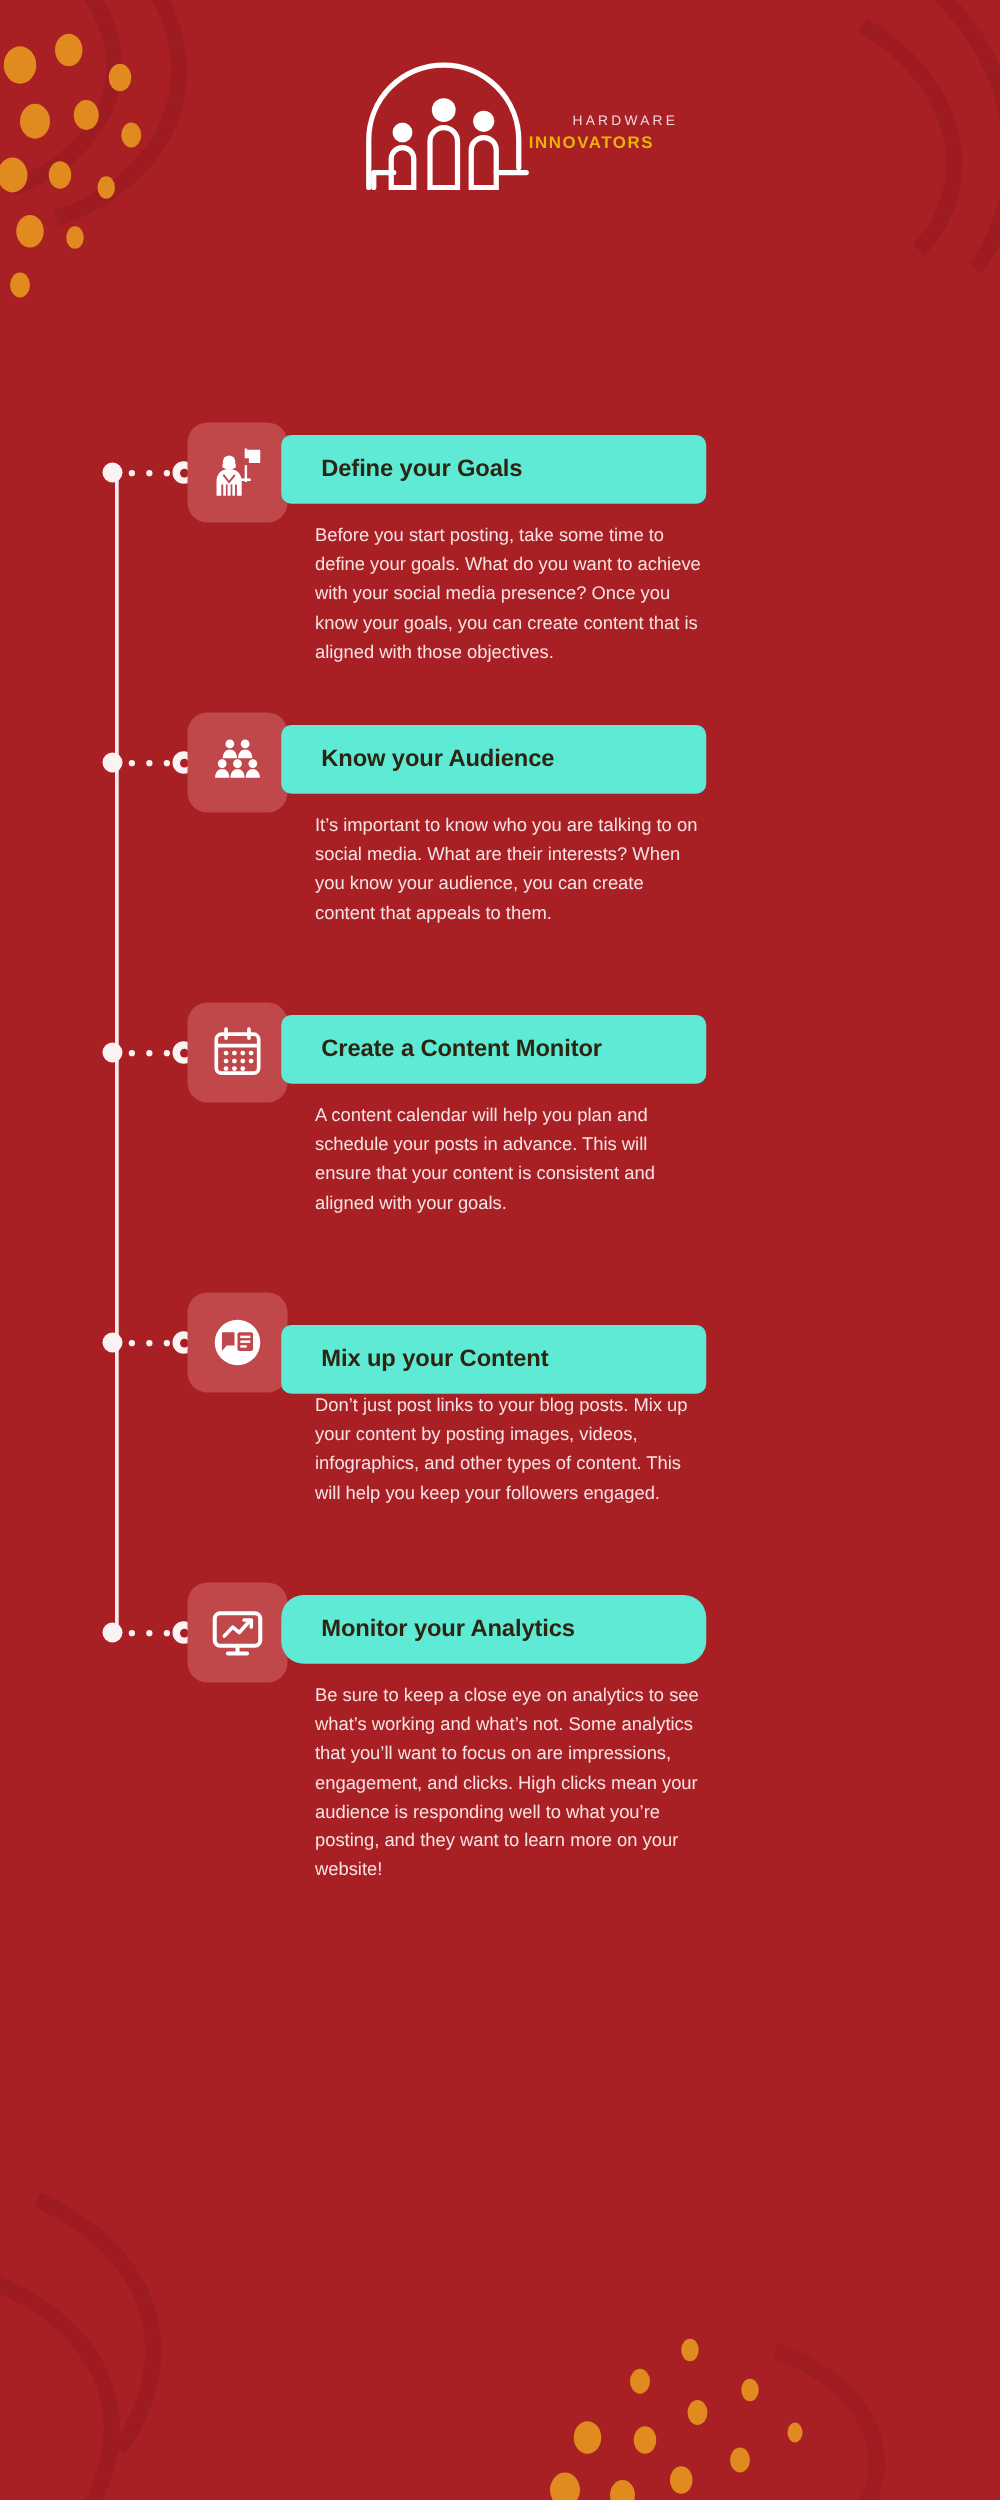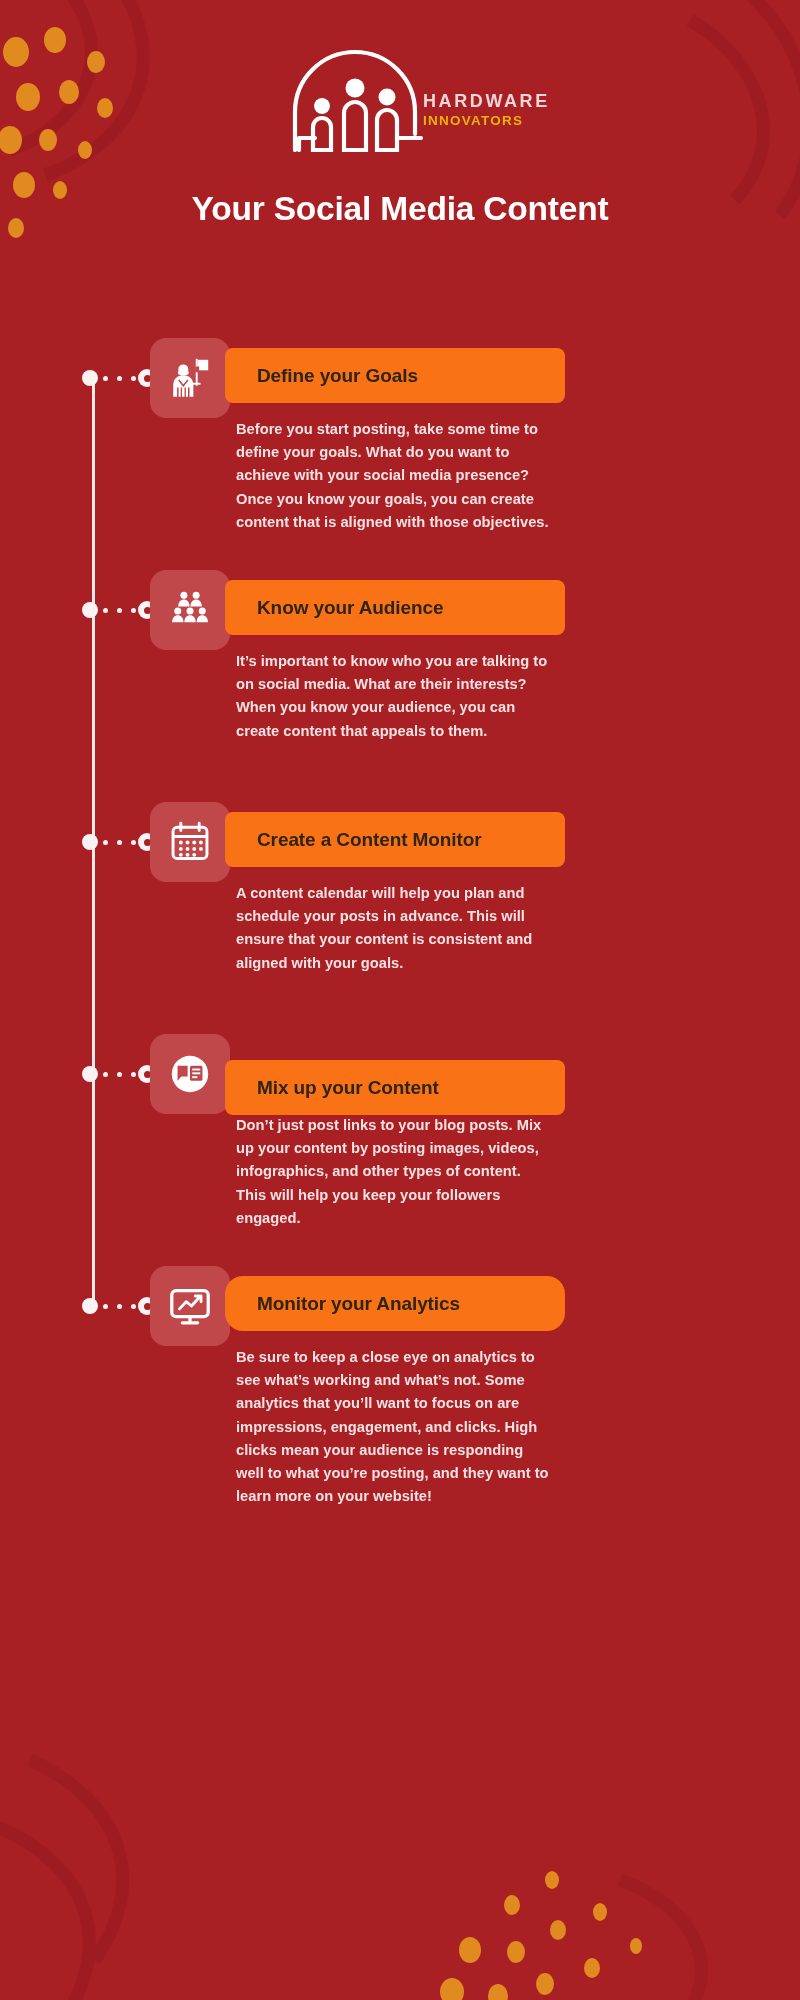--- a/index.html
+++ b/index.html
@@ -12,21 +12,21 @@
 
   
   #bg-decor { position:absolute; inset:0; z-index:0; pointer-events:none; }
 
   
   #logo-block { position:absolute; left:0; top:34px; width:800px; height:122px; z-index:5;
                 display:flex; justify-content:center; align-items:flex-start; }
   .logo-inner { position:relative; width:250px; height:120px; display:flex; align-items:flex-end; }
   .logo-mark { position:absolute; left:0; top:0; width:160px; height:118px; }
   .logo-words { position:absolute; left:148px; top:58px; line-height:1.08; }
-  .logo-words .l1 { color:#f3d7d8; font-size:18px; letter-spacing:2.6px; font-weight:700; }
+  .logo-words .l1 { color:#f3d7d8; font-size:11px; letter-spacing:2.6px; font-weight:400;margin-left:35px; }
   .logo-words .l2 { color:#eab308; font-size:13.5px; letter-spacing:1.25px; font-weight:700; margin-top:3px; }
 
   
   #page-title { position:absolute; left:0; top:182px; width:800px; z-index:5;
                 text-align:center; color:#fff; font-weight:700; font-size:33.5px;
                 line-height:1.62; letter-spacing:-0.2px; }
   #page-title .tl { display:block; }
 
   
   #timeline-rail { position:absolute; left:92px; top:374px; width:3px; height:930px;
@@ -44,26 +44,26 @@
   .tl-ring { position:absolute; left:56px; top:3px; width:18px; height:18px; border-radius:50%;
              background:#fbf3f3; }
   .tl-ring::after { content:""; position:absolute; left:5.5px; top:5.5px; width:7px; height:7px;
                     border-radius:50%; background:#a81f24; }
 
   .icon-box { position:absolute; left:150px; width:80px; height:80px; border-radius:16px;
               background:#c0474a; display:flex; align-items:center; justify-content:center; }
   .icon-box svg { display:block; }
 
   .pill { position:absolute; left:225px; width:340px; height:55px; border-radius:8px;
-          background:#f97316; display:flex; align-items:center; }
+          background:#5eead4; display:flex; align-items:center; }
   .pill span { display:block; padding-left:32px; color:#2e2412; font-weight:700;
                font-size:19px; letter-spacing:-0.1px; white-space:nowrap; }
 
-  .body-text { position:absolute; left:236px; width:314px; color:#f6e2e3;
-               font-size:14.7px; line-height:1.58; font-weight:700; }
+  .body-text { position:absolute; left:252px; width:314px; color:#f6e2e3;
+               font-size:14.7px; line-height:1.58; font-weight:400; }
 
   
   .w1 .pill { width:340px; }
   .w2 .pill { width:340px; }
   .w3 .pill { width:340px; }
   .w4 .pill { width:340px; }
   .w5 .pill { width:340px;border-radius:18px; }
 </style>
 </head>
 <body>
@@ -130,21 +130,20 @@
       <path d="M 24 116 L 24 104 L 40 104 M 122 104 L 146 104" fill="none" stroke="#ffffff" stroke-width="4.2" stroke-linecap="round" stroke-linejoin="round"></path>
     </svg>
     <div class="logo-words">
       <div class="l1">HARDWARE</div>
       <div class="l2">INNOVATORS</div>
     </div>
   </div>
 </div>
 
 <h1 id="page-title">
-  <span class="tl">Your Social Media Content</span>
 </h1>
 
 <div id="timeline-rail"></div>
 
 <div class="tip-item w1" style="top:346px;">
   <div class="tl-node" style="top:20px;">
     <div class="tl-dot"></div>
     <div class="tl-dots">
         <i></i>
         <i></i>

